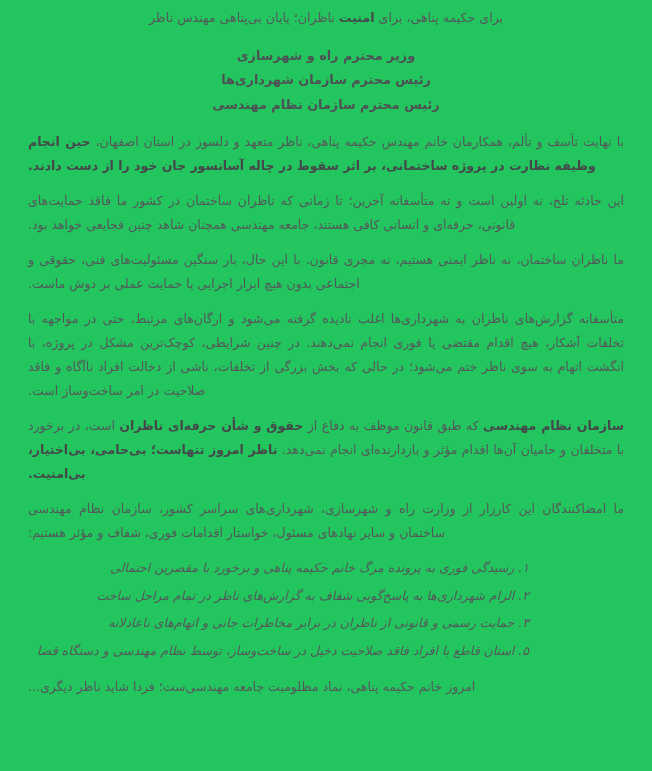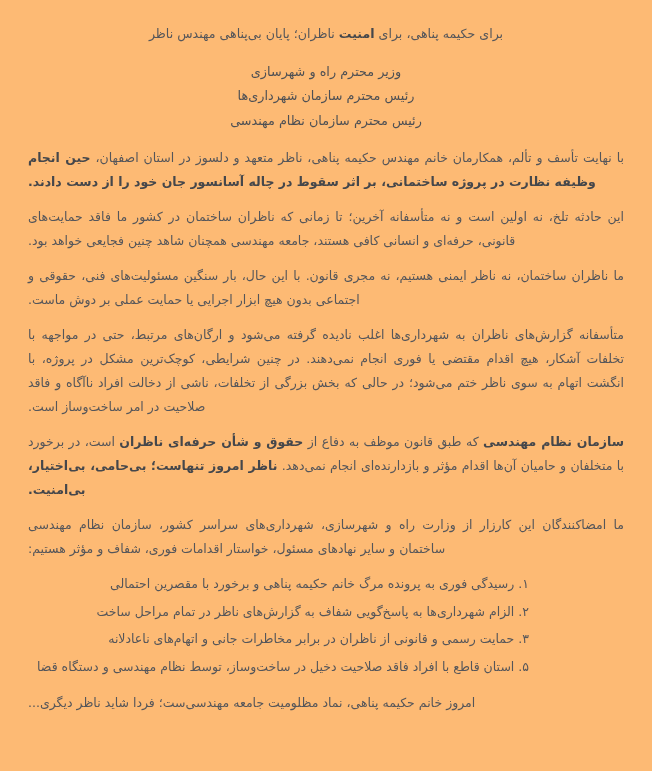--- a/index.html
+++ b/index.html
@@ -12,35 +12,35 @@
     height: 771px;
     overflow: hidden;
     font-family: "DejaVu Sans", "Liberation Sans", sans-serif;
     color: #55565a;
     direction: rtl;
   }
   .page {
     box-sizing: border-box;
     width: 652px;
     height: 771px;
-    padding: 24px 28px 10px 28px;
-    background: #fdba74;
+    padding: 8px 28px 10px 28px;
+    background: #22c55e;
   }
   .title-line {
     text-align: center;
     font-size: 12.6px;
     line-height: 1.55;
     color: #55565a;
     margin: 0 0 16px 0;
     letter-spacing: 0;
   }
   .addressee {
     text-align: center;
     font-size: 12.8px;
-    font-weight: normal;
+    font-weight: bold;
     color: #4e5054;
     line-height: 1.95;
     margin: 0;
   }
   .addressee-block {
     margin-bottom: 12px;
   }
   .salutation {
     text-align: right;
     font-size: 12.4px;
@@ -57,20 +57,21 @@
     margin: 0 0 11px 0;
   }
   p.body-par b, .b {
     font-weight: bold;
     color: #45474b;
   }
   ol.demands {
     list-style: none;
     margin: 2px 0 10px 0;
     padding: 0;
+    font-style: italic;
   }
   ol.demands li {
     font-size: 12.5px;
     line-height: 1.95;
     color: #55565a;
     text-align: right;
     margin: 0 0 3px 0;
     padding: 0 95px 0 0;
   }
   ol.demands li .num {

